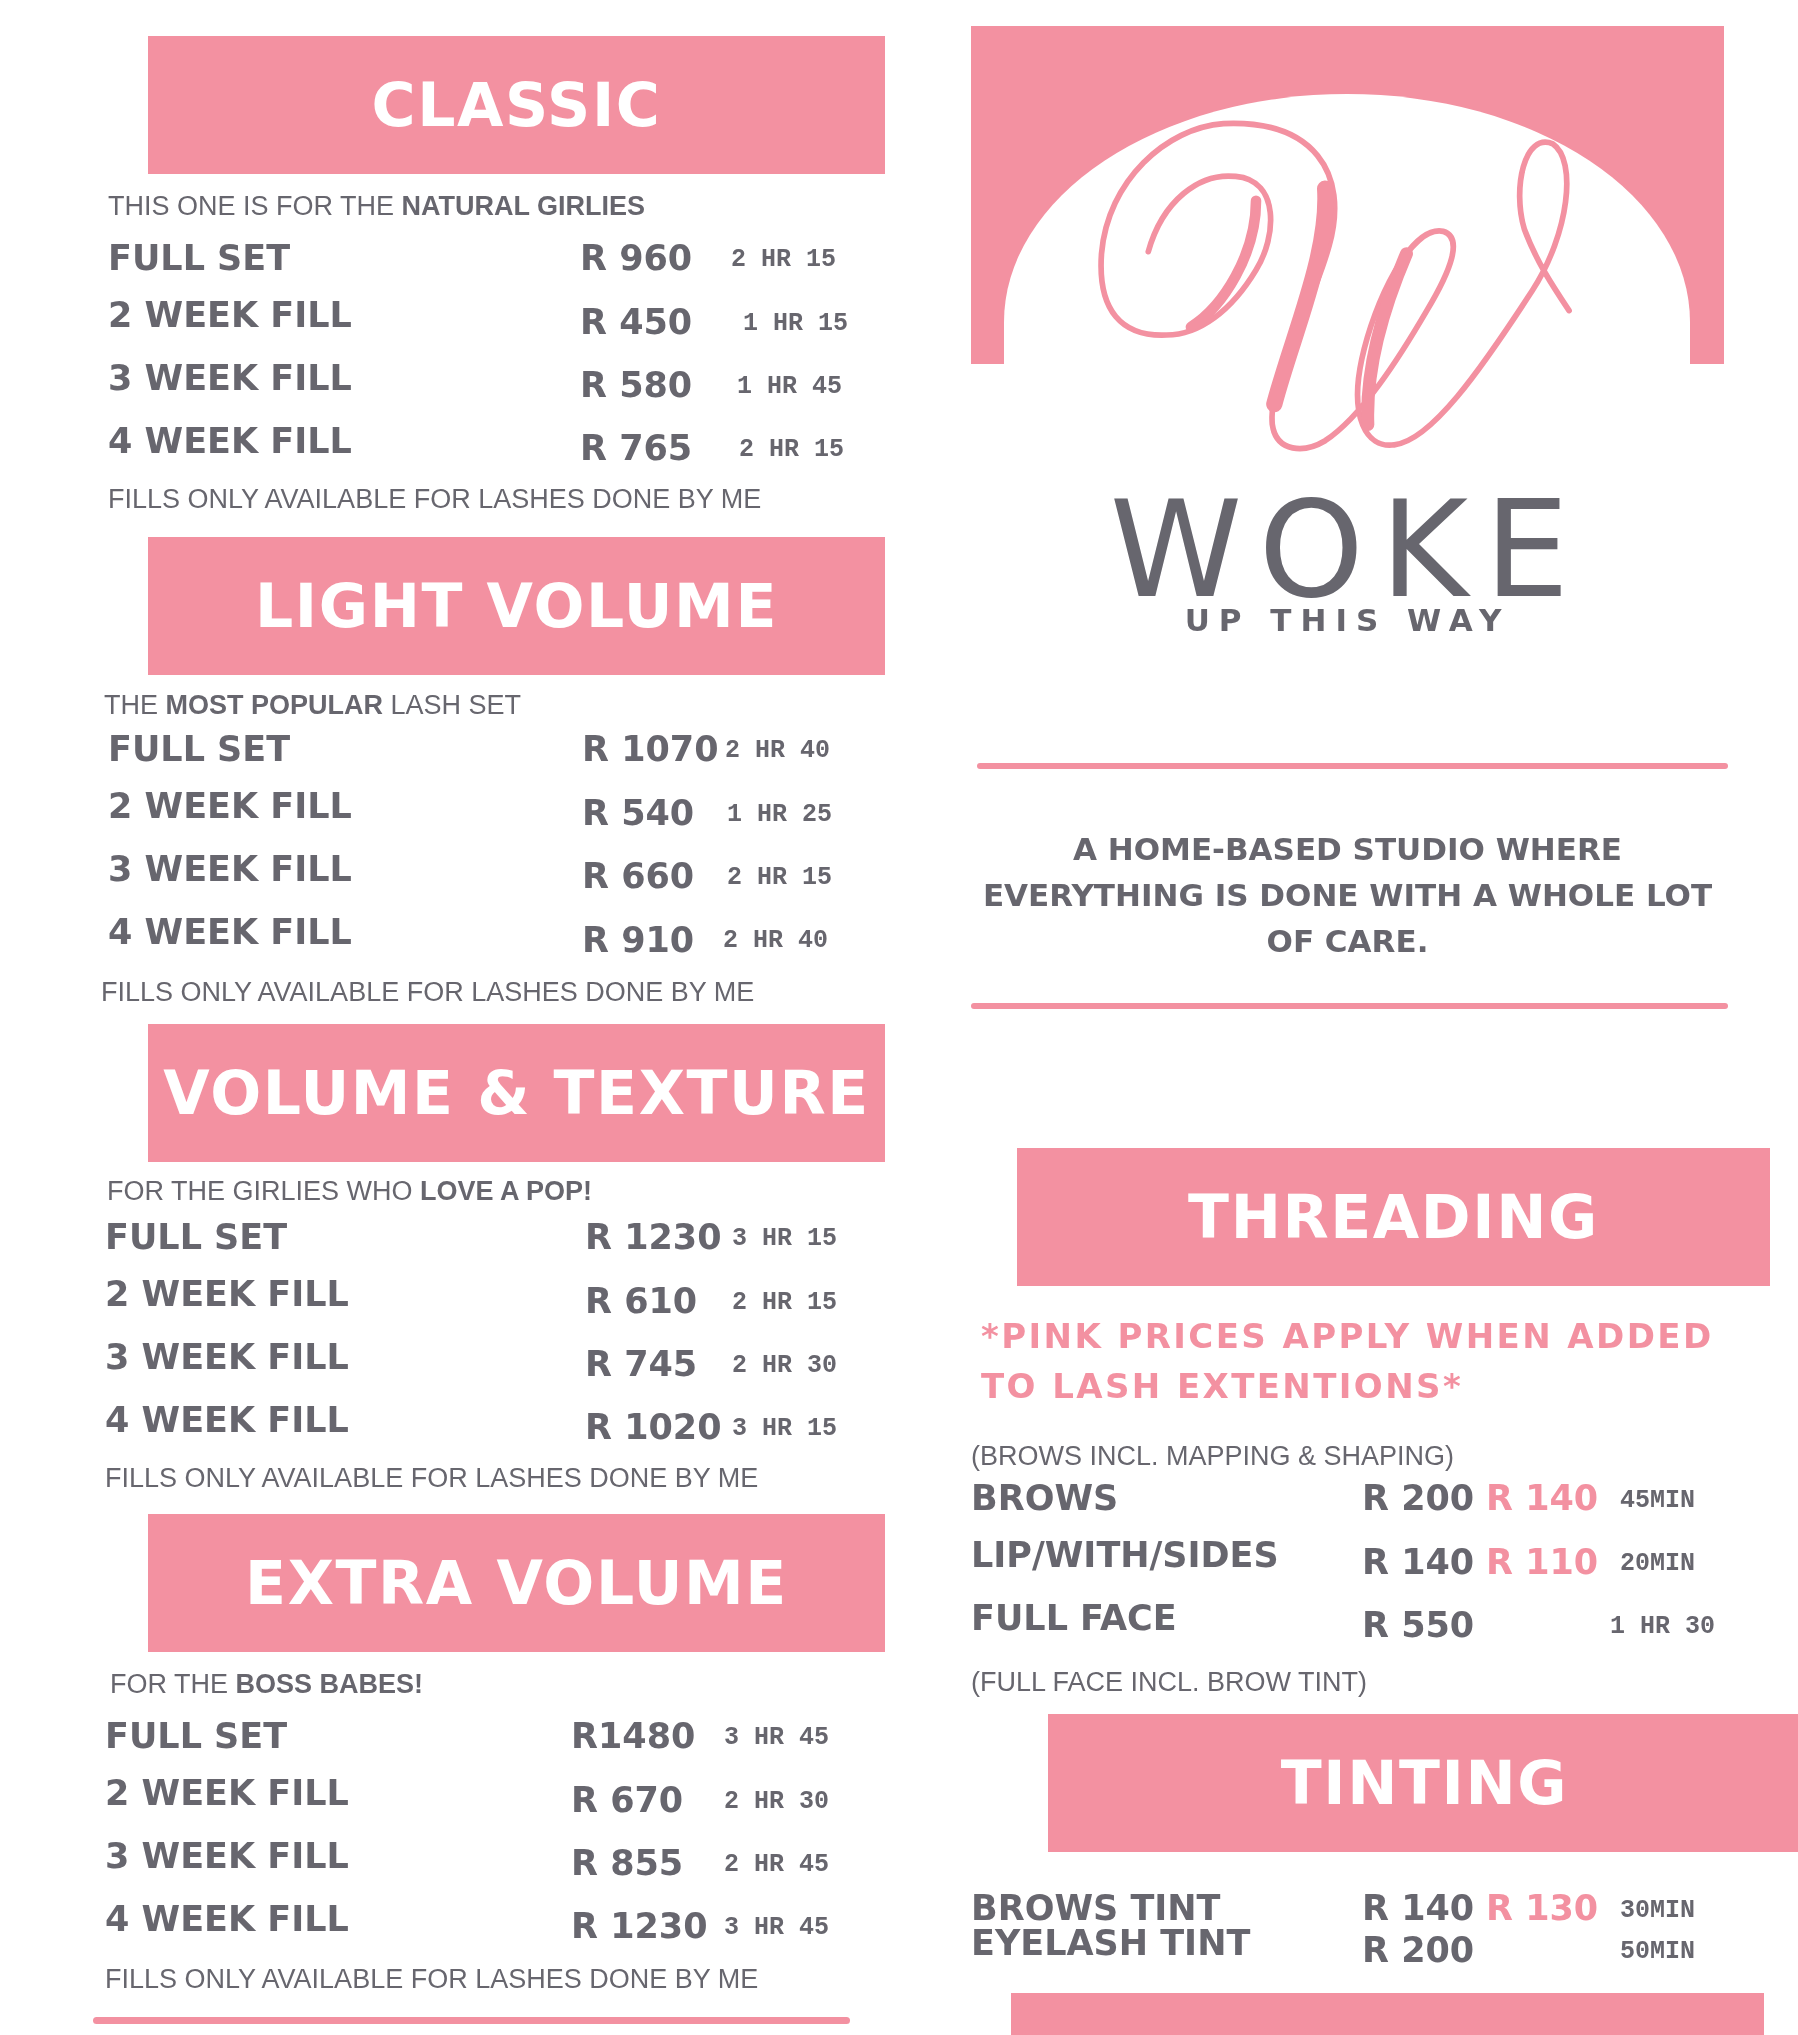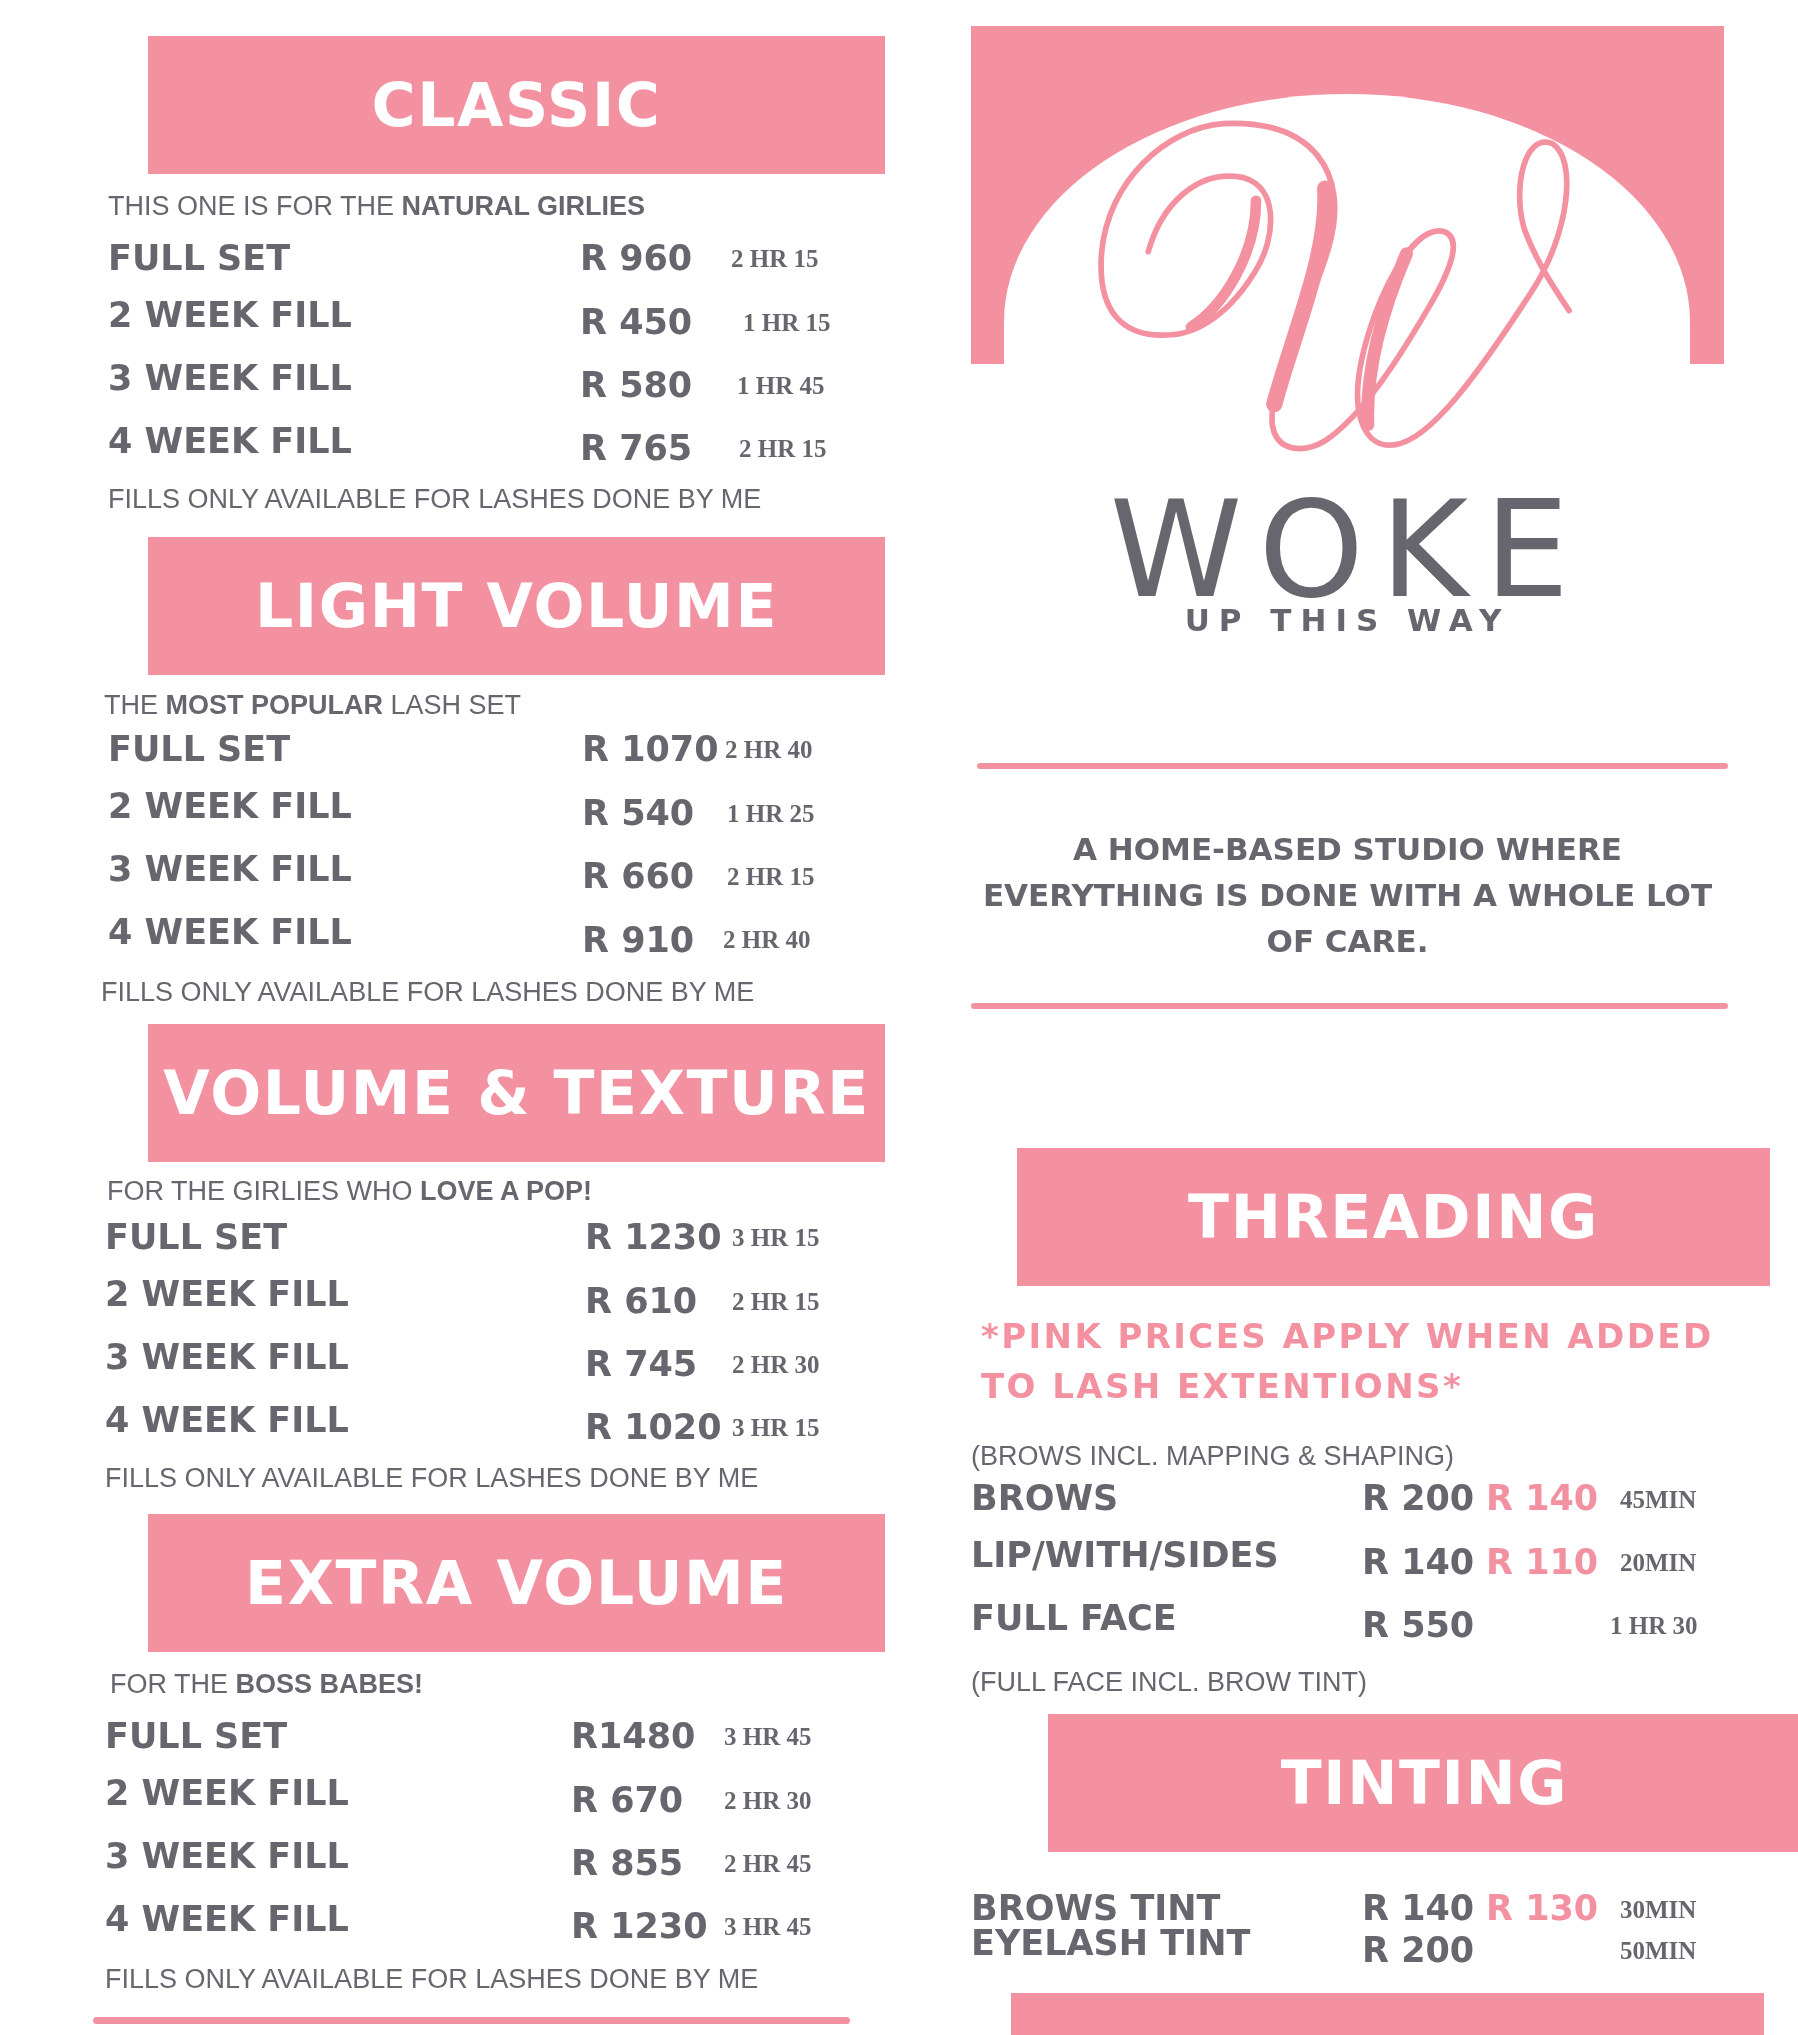--- a/index.html
+++ b/index.html
@@ -32,21 +32,21 @@
   .row .price {
     position: absolute; top: 0;
     font-family: "DejaVu Sans", sans-serif; font-weight: bold; font-size: 35px; color: #67666e;
   }
   .row .price-pink {
     position: absolute; top: 0;
     font-family: "DejaVu Sans", sans-serif; font-weight: bold; font-size: 35px; color: #f391a1;
   }
   .row .dur {
     position: absolute; top: 7.3px;
-    font-family: Liberation Serif, serif; font-weight: bold; font-size: 25px; color: #67666e;
+    font-family: Liberation Mono, monospace; font-weight: bold; font-size: 25px; color: #67666e;
     text-align: right;
   }
 
   .note {
     position: absolute; font-size: 27px; color: #67666e; white-space: nowrap;
     font-family: "Liberation Sans", sans-serif;
   }
 
   .rule { position: absolute; background: #f391a1; border-radius: 4.1px; }
 

